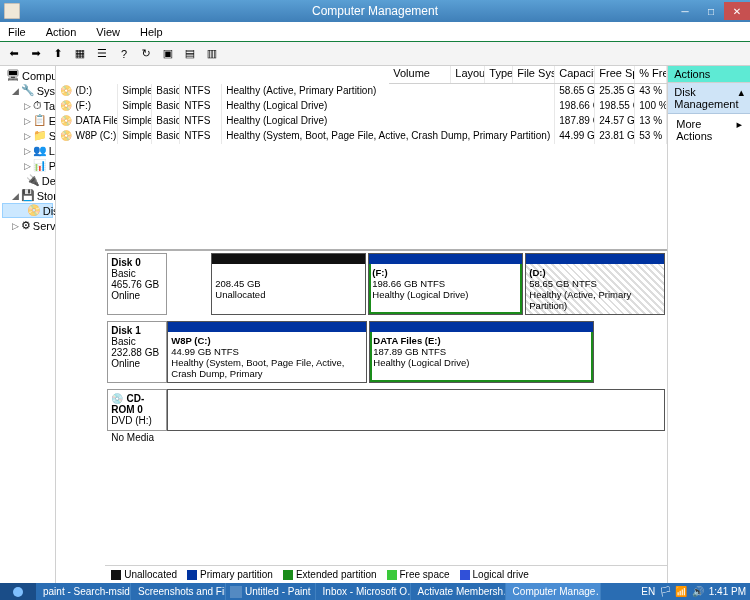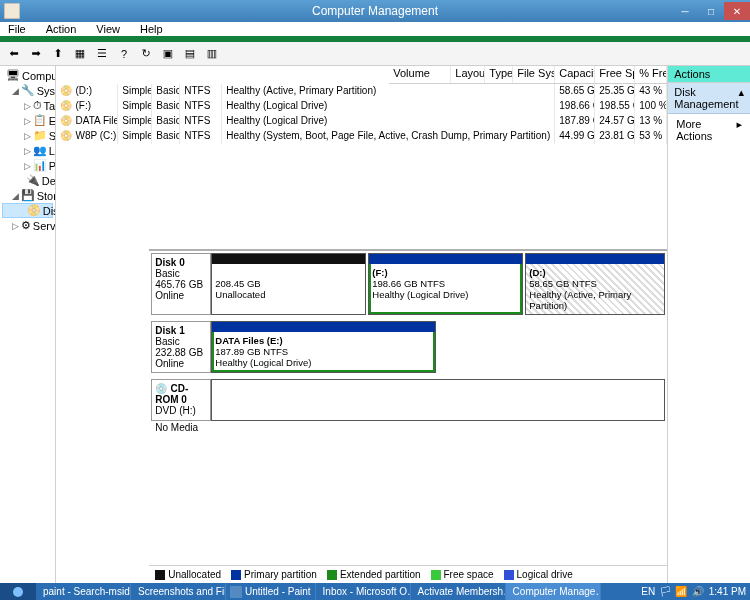--- a/index.html
+++ b/index.html
@@ -7,21 +7,21 @@
   
   
   .titlebar { height: 22px; background: linear-gradient(#5a9fd4, #3f7fb8); color: #fff; display: flex; align-items: center; position: relative; }
   .titlebar .title { position: absolute; left: 50%; transform: translateX(-50%); font-size: 12px; }
   .titlebar .icon-left { width: 16px; height: 16px; margin-left: 4px; }
   .window-controls { position: absolute; right: 0; display: flex; }
   .window-controls div { width: 26px; height: 18px; display: flex; align-items: center; justify-content: center; font-size: 10px; }
   .wc-close { background: #c75050; color: #fff; }
 
   
-  .menubar { height: 20px; display: flex; align-items: center; padding: 0 4px; background: #fff; border-bottom: 6px solid #15803d; gap: 12px; }
+  .menubar { height: 20px; display: flex; align-items: center; padding: 0 4px; background: #fff; border-bottom: 1px solid #15803d; gap: 12px; }
   .menubar span { padding: 2px 4px; }
 
   
   .toolbar { height: 24px; display: flex; align-items: center; padding: 0 4px; gap: 2px; border-bottom: 1px solid #d0d0d0; background: #f4f4f4; }
   .tbtn { width: 20px; height: 20px; border: 1px solid transparent; display: flex; align-items: center; justify-content: center; font-size: 11px; }
 
   
   .main { display: flex; height: 517px; }
   .tree { width: 114px; border-right: 1px solid #d0d0d0; padding: 2px; overflow: hidden; white-space: nowrap; }
   .tree-item { padding: 1px 0 1px 2px; display: flex; align-items: center; gap: 2px; font-size: 11px; }
@@ -186,21 +186,21 @@
 
     <div class="gview">
       <div class="disk-row">
         <div class="disk-head">
           <div class="dname">Disk 0</div>
           <div>Basic</div>
           <div>465.76 GB</div>
           <div>Online</div>
         </div>
         <div class="disk-parts" id="disk0parts">
-            <div class="part" style="width: 155px;">
+            <div class="part" style="width: 155px; margin-left: 44px;">
               <div class="bar black"></div>
               <div class="ptxt"><b></b><br>208.45 GB<br>Unallocated</div>
             </div>
             <div class="part sel-part" style="width: 155px;">
               <div class="bar blue"></div>
               <div class="ptxt"><b>(F:)</b><br>198.66 GB NTFS<br>Healthy (Logical Drive)</div>
             </div>
             <div class="part hatch" style="width: 140px;">
               <div class="bar blue"></div>
               <div class="ptxt"><b>(D:)</b><br>58.65 GB NTFS<br>Healthy (Active, Primary Partition)</div>
@@ -208,20 +208,24 @@
           </div>
       </div>
       <div class="disk-row">
         <div class="disk-head">
           <div class="dname">Disk 1</div>
           <div>Basic</div>
           <div>232.88 GB</div>
           <div>Online</div>
         </div>
         <div class="disk-parts" id="disk1parts">
+            <div class="part" style="width: 200px;">
+              <div class="bar blue"></div>
+              <div class="ptxt"><b>W8P  (C:)</b><br>44.99 GB NTFS<br>Healthy (System, Boot, Page File, Active, Crash Dump, Primary</div>
+            </div>
             <div class="part sel-part" style="width: 225px;">
               <div class="bar blue"></div>
               <div class="ptxt"><b>DATA Files  (E:)</b><br>187.89 GB NTFS<br>Healthy (Logical Drive)</div>
             </div>
           </div>
       </div>
       <div class="disk-row">
         <div class="disk-head" style="height:42px;">
           <div class="dname">💿 <span>CD-ROM 0</span></div>
           <div>DVD (H:)</div>

